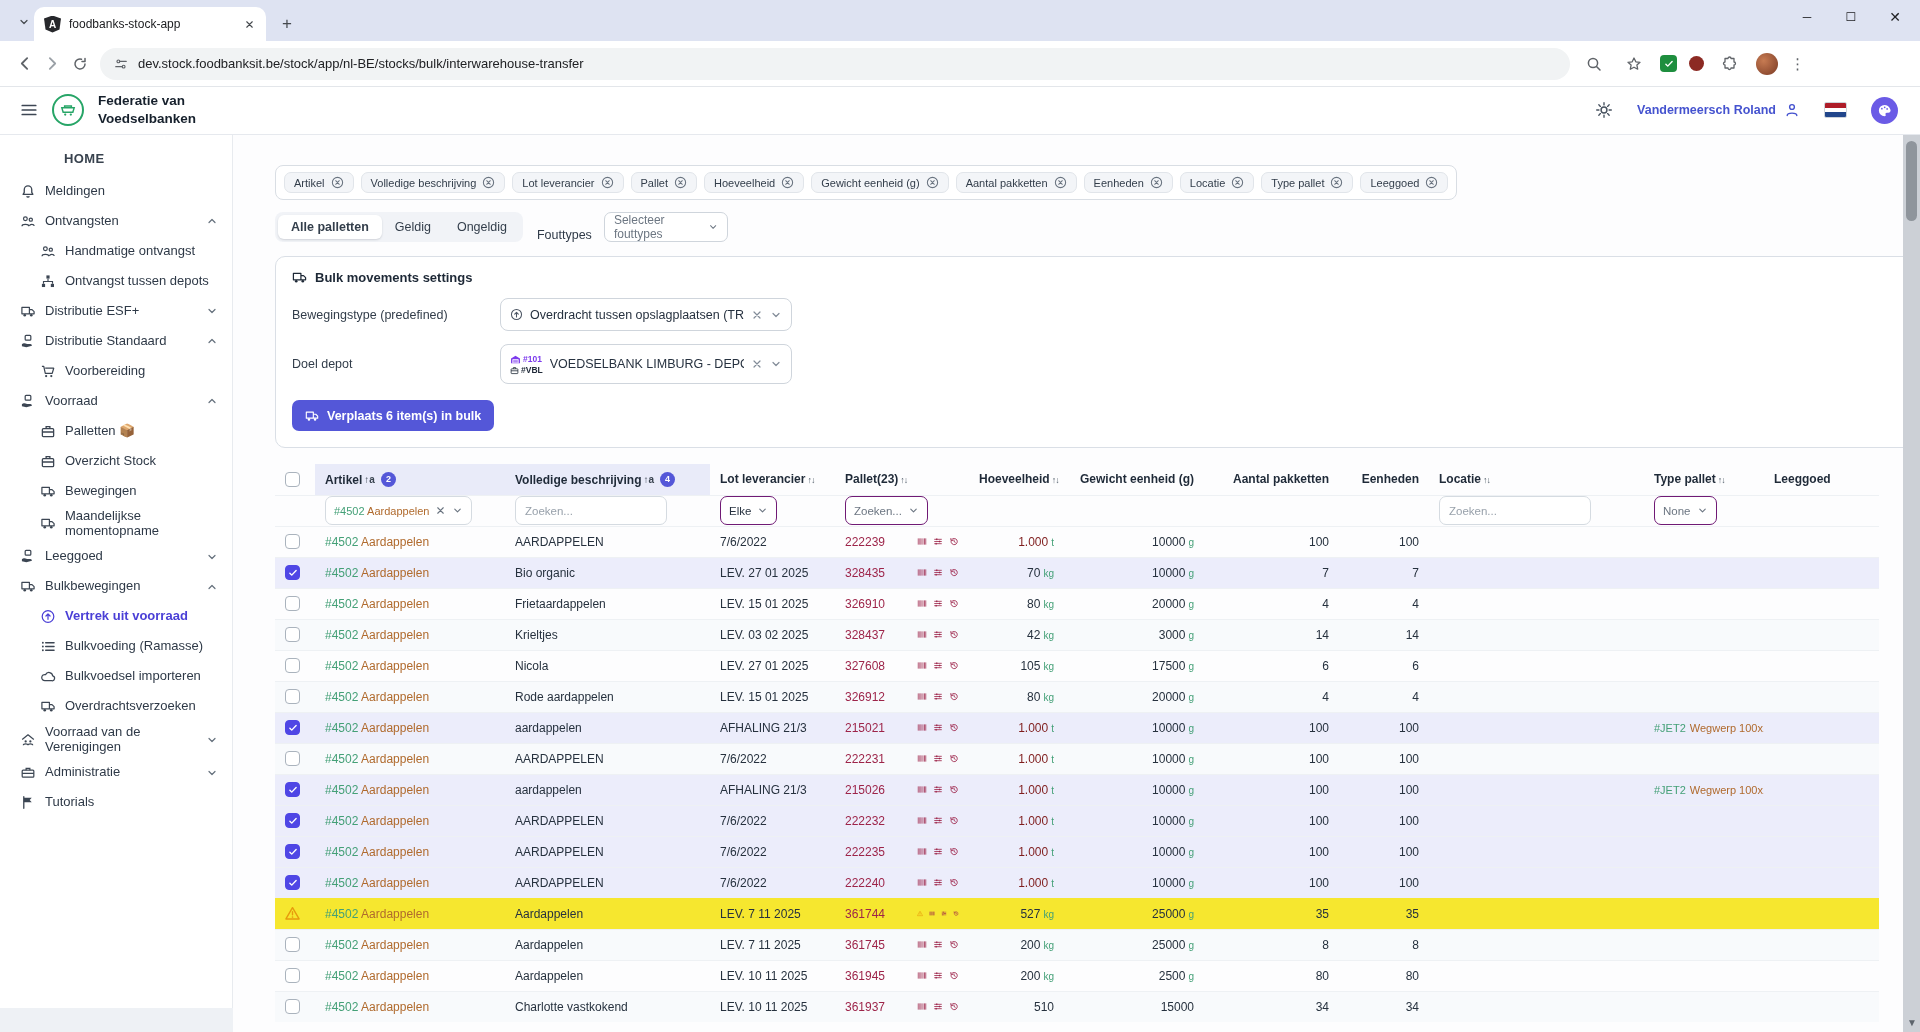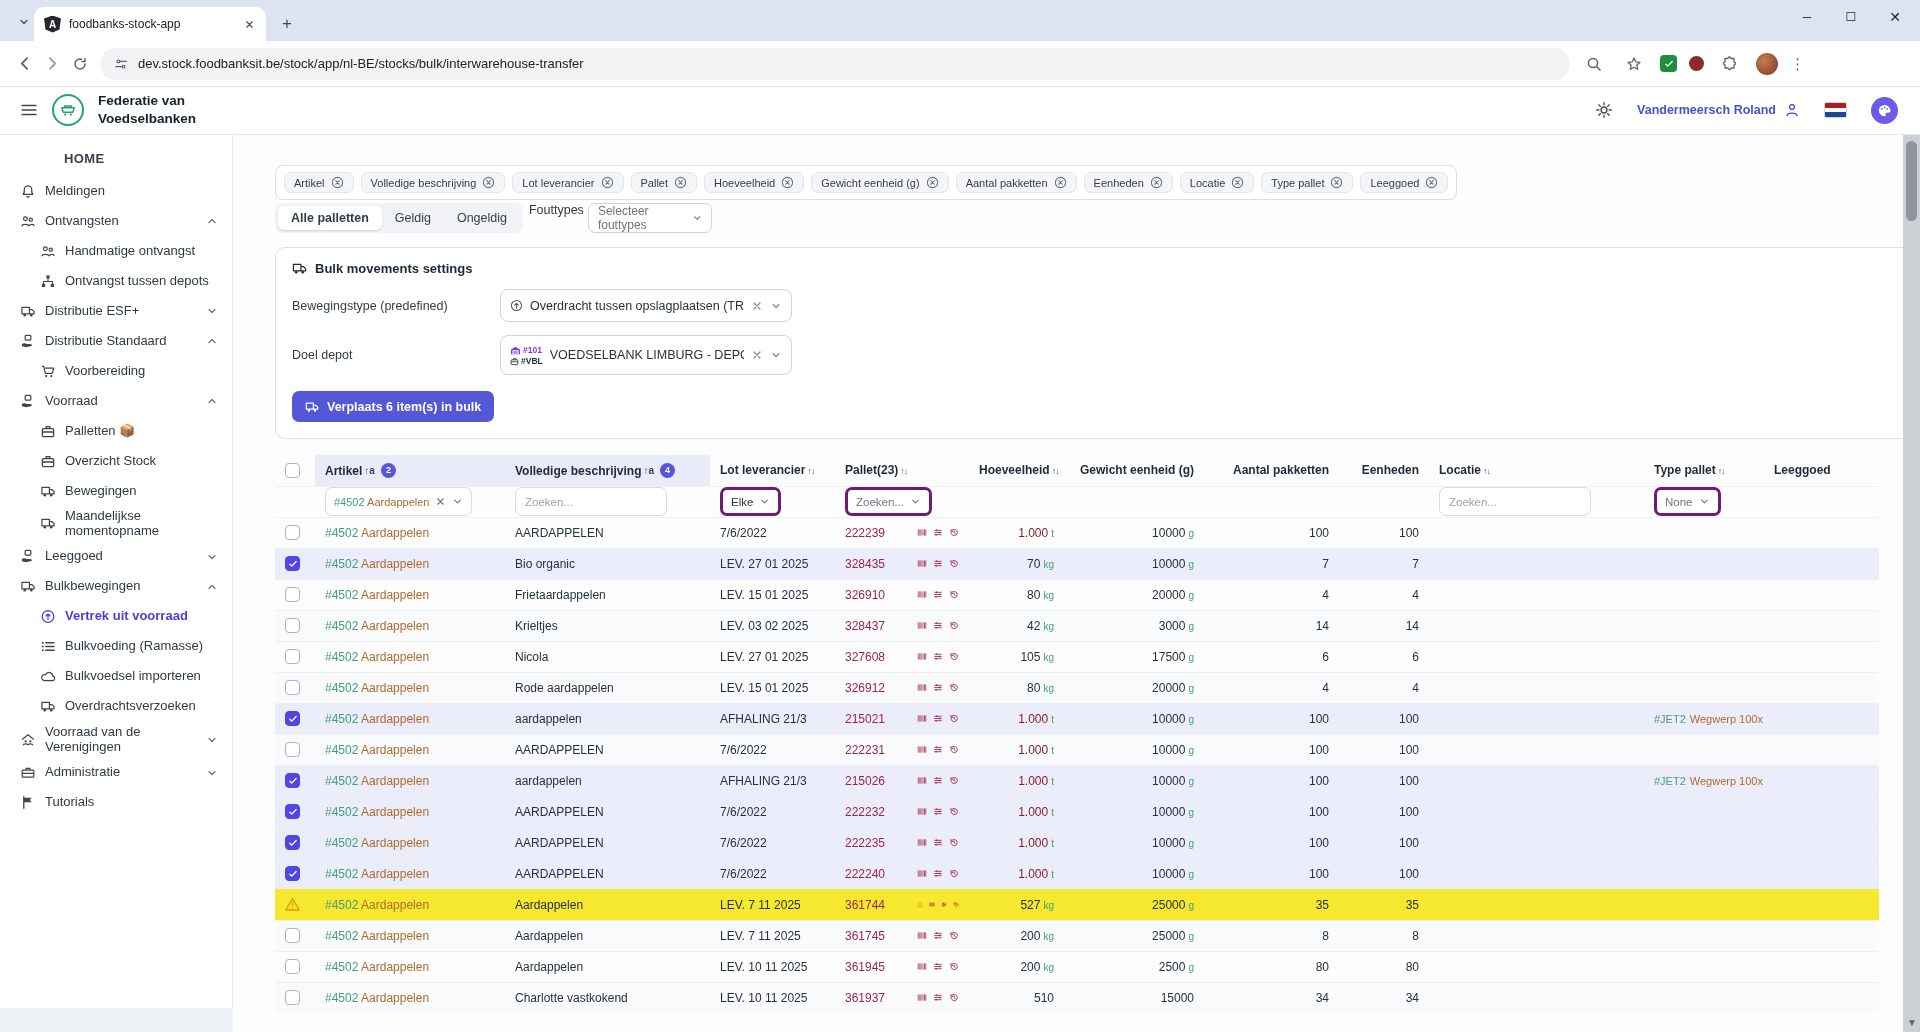--- a/index.html
+++ b/index.html
@@ -64,21 +64,21 @@
   .title-actions { margin-left:auto; display:flex; align-items:center; gap:20px; }
   .export-btn { background:#5457d8; color:#fff; border:none; border-radius:6px; height:27px; padding:0 12px; font-size:12px; font-weight:bold; display:flex; align-items:center; gap:7px; cursor:pointer; }
   .zoomgroup { display:flex; align-items:center; gap:22px; color:#47525f; }
 
   
   .chipsbox { margin-top:14px; display:inline-flex; gap:7px; border:1px solid #d9dee4; border-radius:8px; padding:6px 8px; background:#fff; }
   .chip { display:flex; align-items:center; gap:6px; background:#f3f5f8; border:1px solid #e1e5ea; border-radius:7px; padding:3px 9px; font-size:11px; color:#323d4a; cursor:default; }
   .chip .chip-x { color:#6a7480; }
 
   
-  .tabsrow { margin-top:3px; display:flex; align-items:flex-start; gap:4px; }
+  .tabsrow { margin-top:12px; display:flex; align-items:flex-end; gap:12px; }
   .segmented { display:flex; background:#f1f3f7; border-radius:8px; padding:3px; }
   .seg-tab { padding:5px 13px; font-size:12.5px; color:#333e4b; border-radius:6px; cursor:pointer; }
   .seg-tab.active { background:#fff; font-weight:bold; box-shadow:0 1px 2px rgba(20,30,50,.15); }
   .fouttypes-label { font-size:12.5px; color:#2e3947; margin-left:2px; }
   .ft-select { width:124px; height:30px; border:1px solid #cfd5dc; border-radius:7px; display:flex; align-items:center; padding:0 9px; font-size:12px; color:#6c7682; gap:6px; background:#fff; cursor:pointer; }
   .ft-select .chev { margin-left:auto; color:#6c7682; }
 
   
   .bulkpanel { margin-top:14px; border:1px solid #dadfe6; border-radius:10px; padding:13px 16px 16px; background:#fff; width:1752px; }
   .bulk-title { display:flex; align-items:center; gap:8px; font-size:13px; font-weight:bold; color:#1d2836; }
@@ -97,21 +97,21 @@
   .grid th { height:31px; font-size:12px; font-weight:bold; color:#1f2a38; text-align:left; padding:0 10px; white-space:nowrap; }
   .grid th.sorted { background:#e9ebf9; }
   .grid th.r, .grid td.r { text-align:right; }
   .sorticon { color:#55606d; font-size:9px; letter-spacing:-1px; margin-left:2px; }
   .sort-alpha { color:#3a4450; font-size:10px; margin-left:2px; }
   .countbadge { display:inline-flex; width:15px; height:15px; border-radius:50%; background:#5457d8; color:#fff; font-size:9px; align-items:center; justify-content:center; margin-left:6px; vertical-align:1px; }
 
   .filter-td { padding:5px 10px 9px; }
   .f-input { width:100%; max-width:152px; height:29px; border:1px solid #d5dbe1; border-radius:7px; padding:0 9px; font-size:11.5px; color:#26313f; background:#fff; }
   .f-input::placeholder { color:#98a1ab; }
-  .f-select { height:29px; border:3px solid #701a75; border-radius:7px; display:inline-flex; align-items:center; gap:6px; padding:0 8px; font-size:11.5px; color:#6c7682; background:#fff; cursor:pointer; }
+  .f-select { height:29px; border:1px solid #701a75; border-radius:7px; display:inline-flex; align-items:center; gap:6px; padding:0 8px; font-size:11.5px; color:#6c7682; background:#fff; cursor:pointer; }
   .artikel-chipsel { height:29px; border:1px solid #d5dbe1; border-radius:7px; display:inline-flex; align-items:center; gap:6px; padding:0 8px; background:#fff; font-size:11px; cursor:pointer; }
   .tag-code { color:#44a077; }
   .tag-name { color:#b06a2d; }
 
   .grid td { height:31px; padding:0 10px; font-size:12px; color:#26313e; border-top:1px solid #eef1f4; white-space:nowrap; overflow:hidden; }
   tr.rnormal:nth-child(even) td { background:#f8fafc; }
   tr.rselected td { background:#ecedfb; }
   tr.rwarning td { background:#f6e72f; border-top-color:#f6e72f; }
   .pallet-no { color:#9d2449; }
   .qty-val.muted { color:#7f1d1d; }

